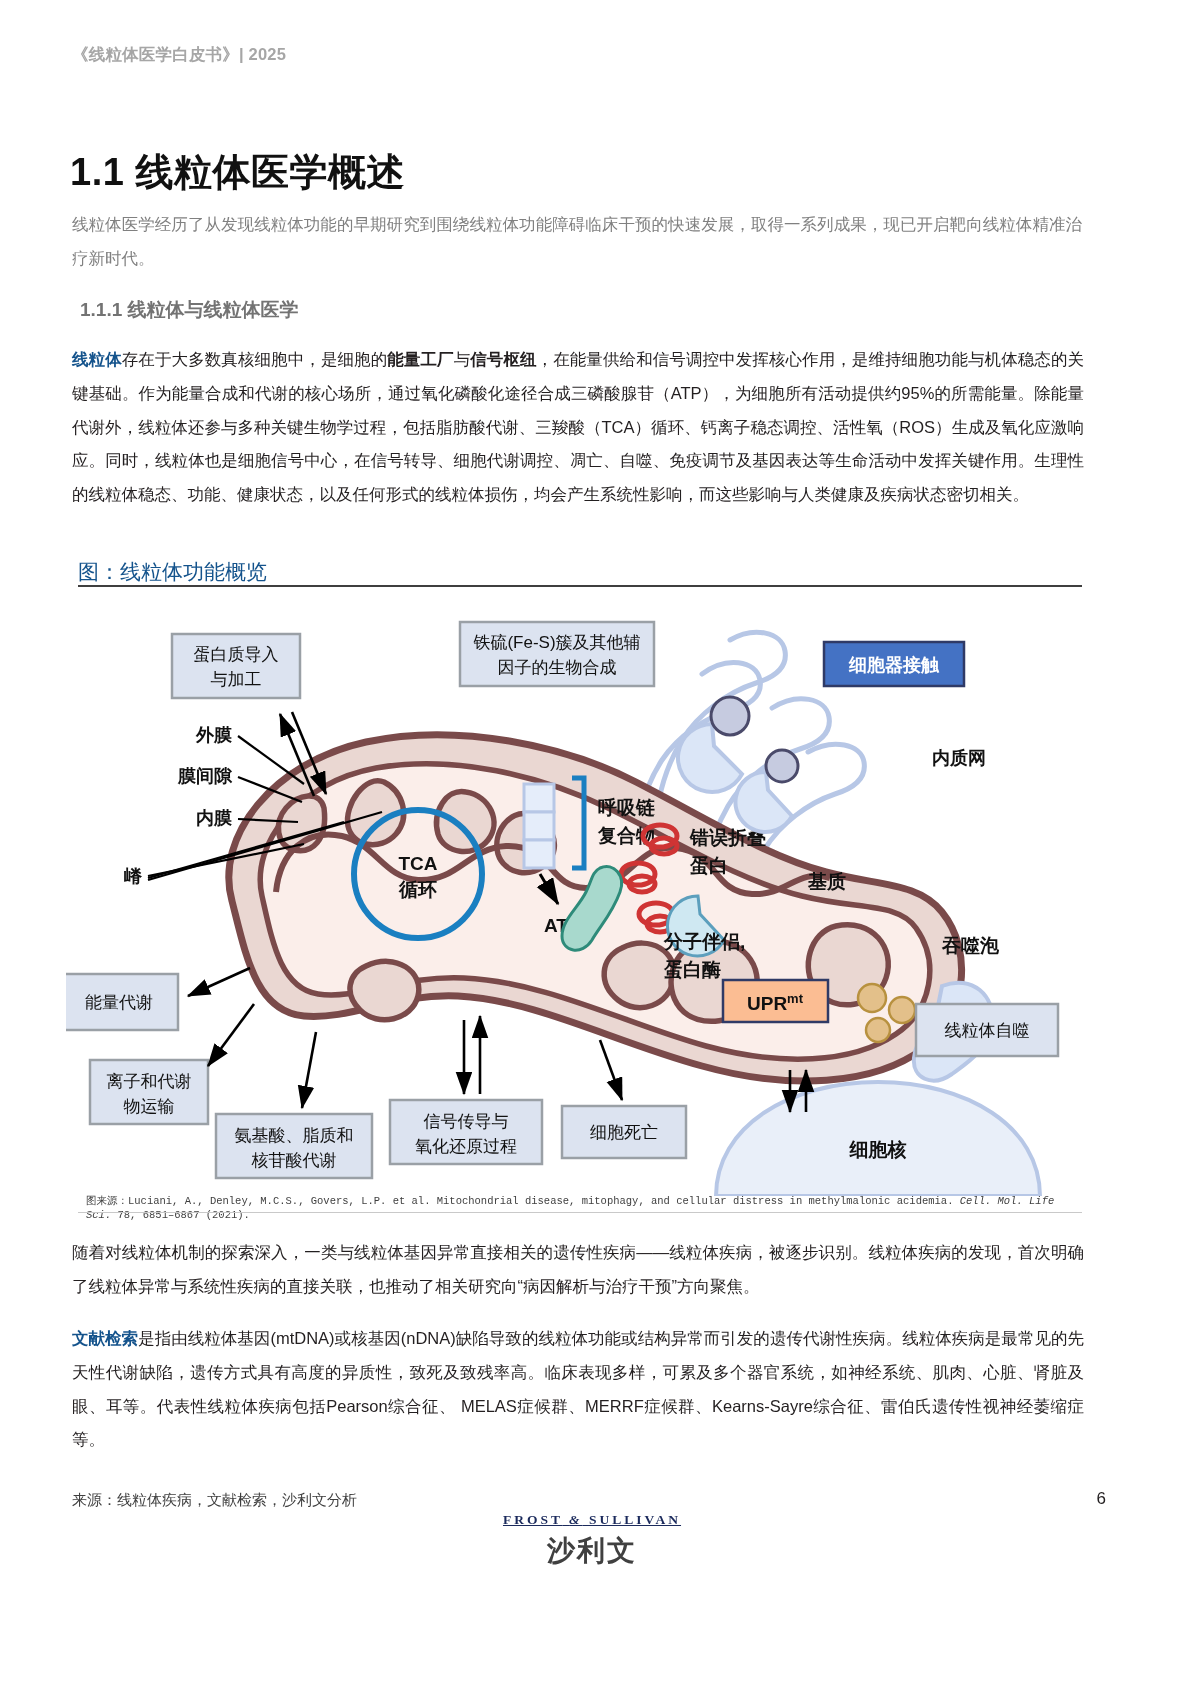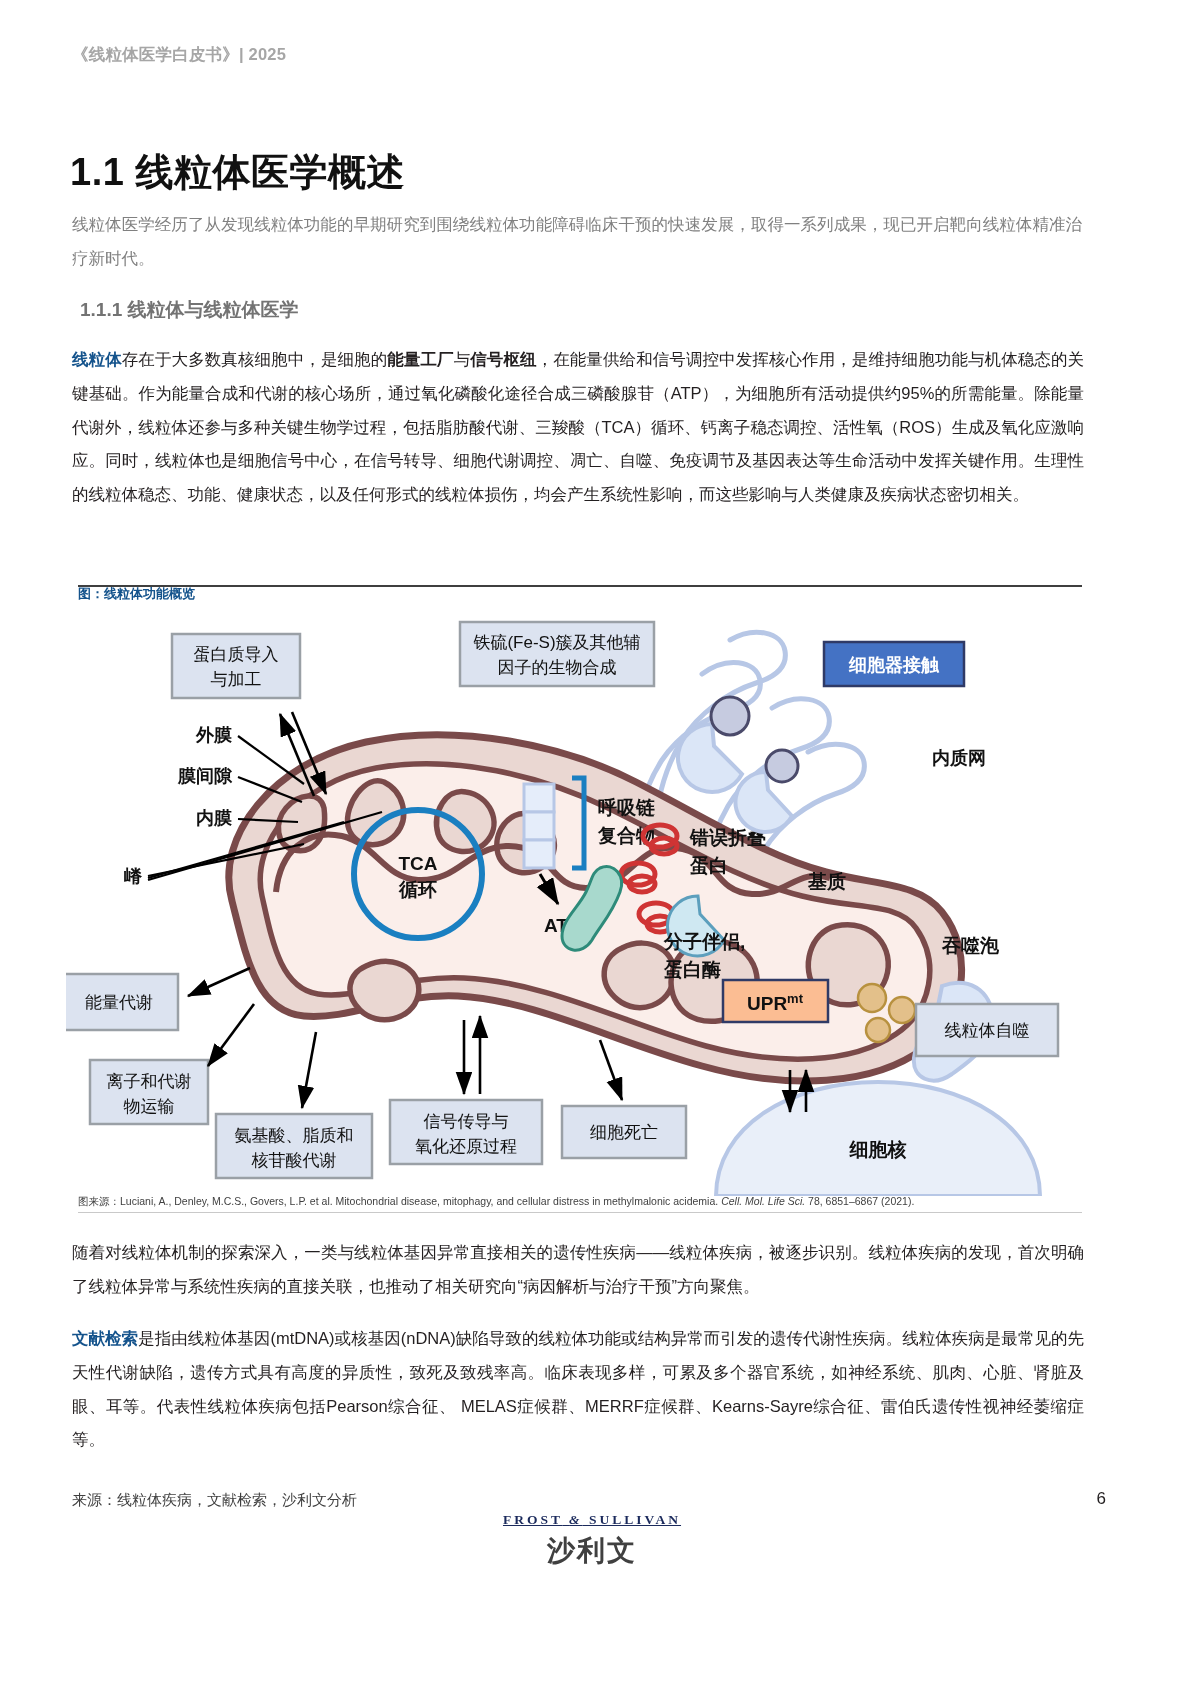--- a/index.html
+++ b/index.html
@@ -44,32 +44,32 @@
     position:absolute; left:72px; top:343px; width:1012px;
     font-size:16.5px; line-height:2.05; color:#231f20;
     text-align: justify;
   }
   .body-text b { font-weight:700; }
   .hl { color:#14538c; font-weight:700; }
 
   
   .fig-title {
     position:absolute; left:78px; top:558px;
-    font-size:13px; font-weight:700; color:#14538c;margin-top:27px;
+    font-size:21px; font-weight:400; color:#14538c;
   }
   .fig-rule {
     position:absolute; left:78px; top:585px; width:1004px; height:2px; background:#3f3f3f;
   }
   .figure-area { position:absolute; left:66px; top:596px; width:1030px; height:600px; }
   .figure-area svg { display:block; }
 
   .fig-source {
-    position:absolute; left:72px; top:1194px; width:1000px;
+    position:absolute; left:80px; top:1194px; width:1000px;
     font-size:10.5px; color:#3f3f3f; line-height:1.35;
-    font-family: Liberation Sans, sans-serif;
+    font-family: Liberation Mono, monospace;
     padding-left: 6px;
   }
   .fig-source i { font-style: italic; }
   .fig-underline { position:absolute; left:78px; top:1212px; width:1004px; height:1px; background:#c9c9c9; }
 
   
   .para2 {
     position:absolute; left:72px; top:1236px; width:1012px;
     font-size:16.5px; line-height:2.05; color:#231f20; text-align:justify;
   }

